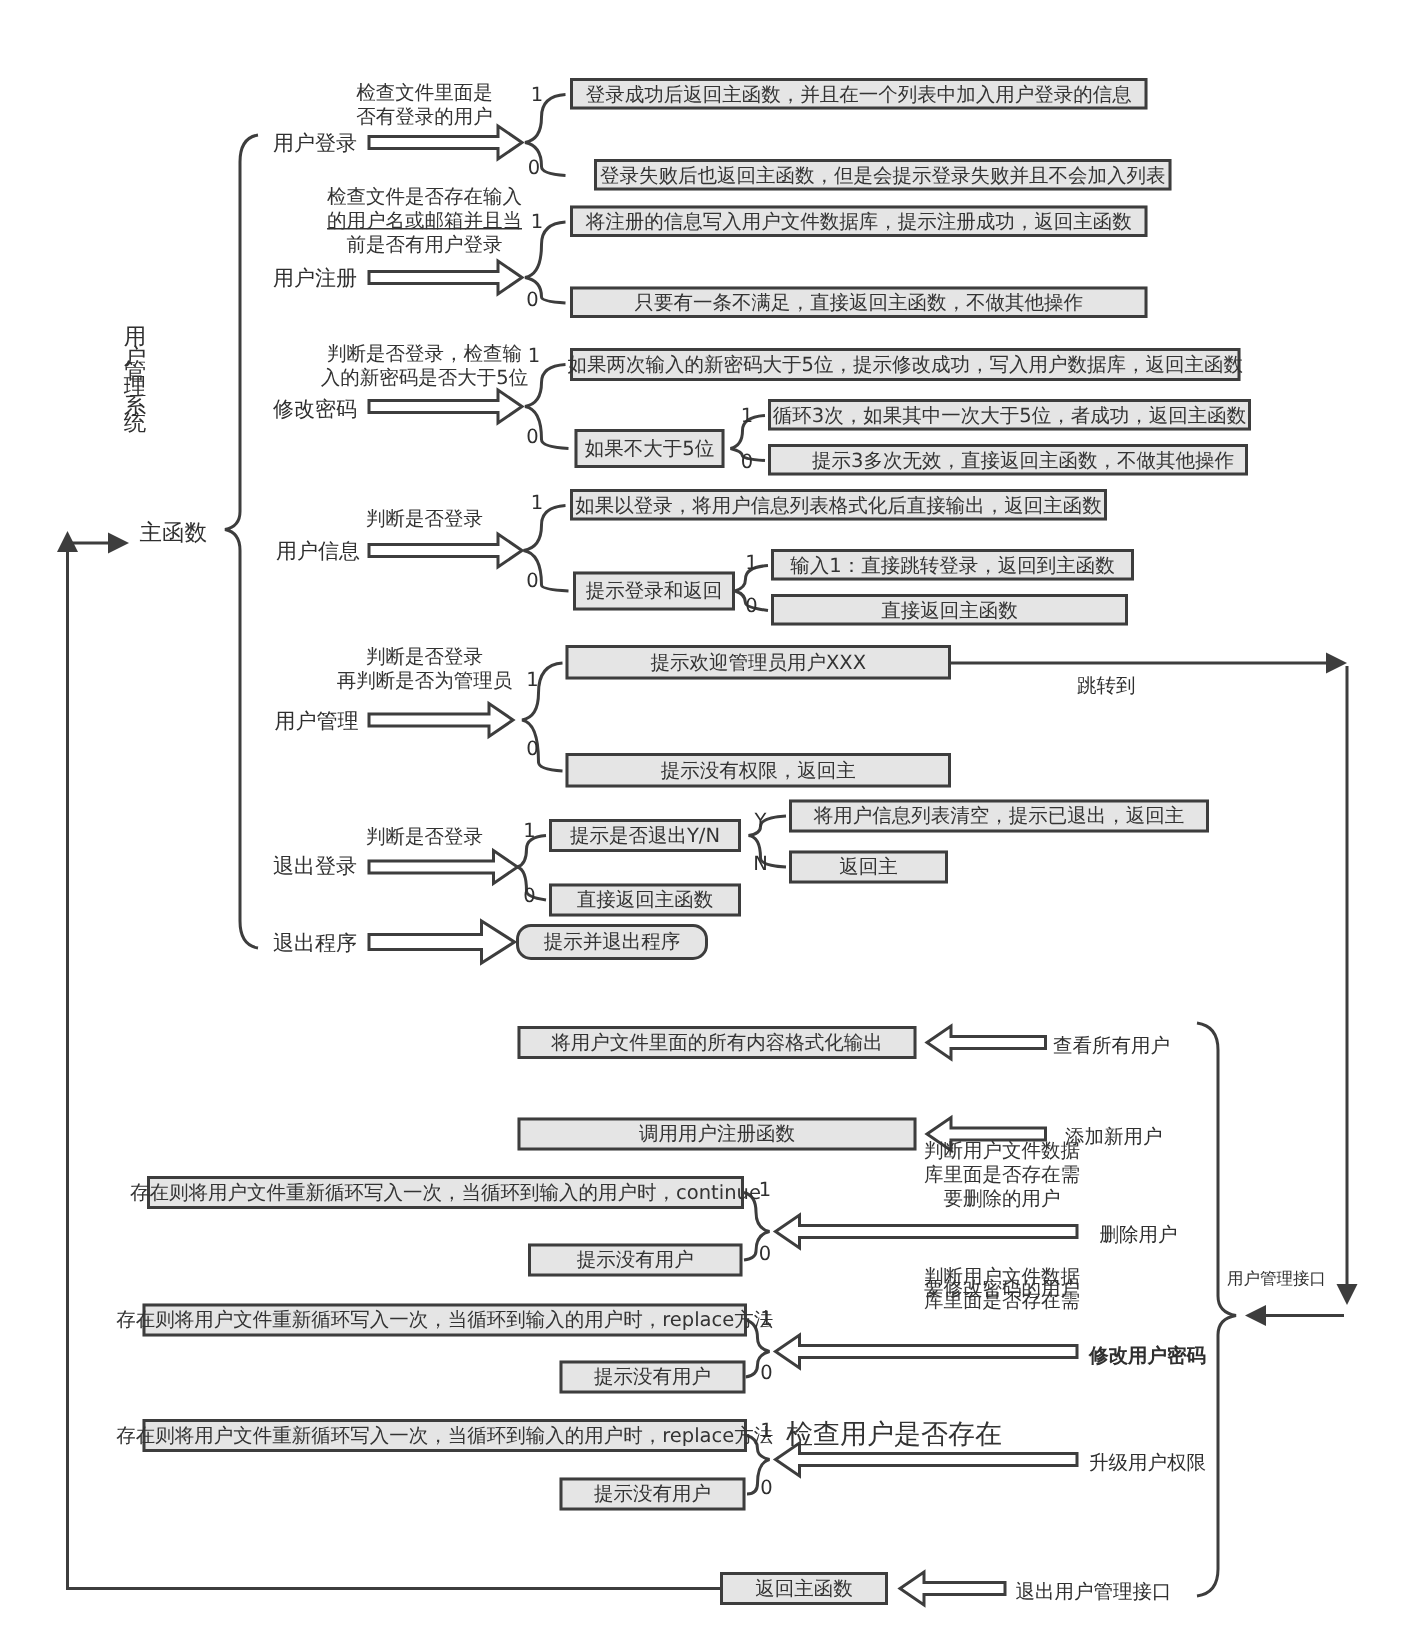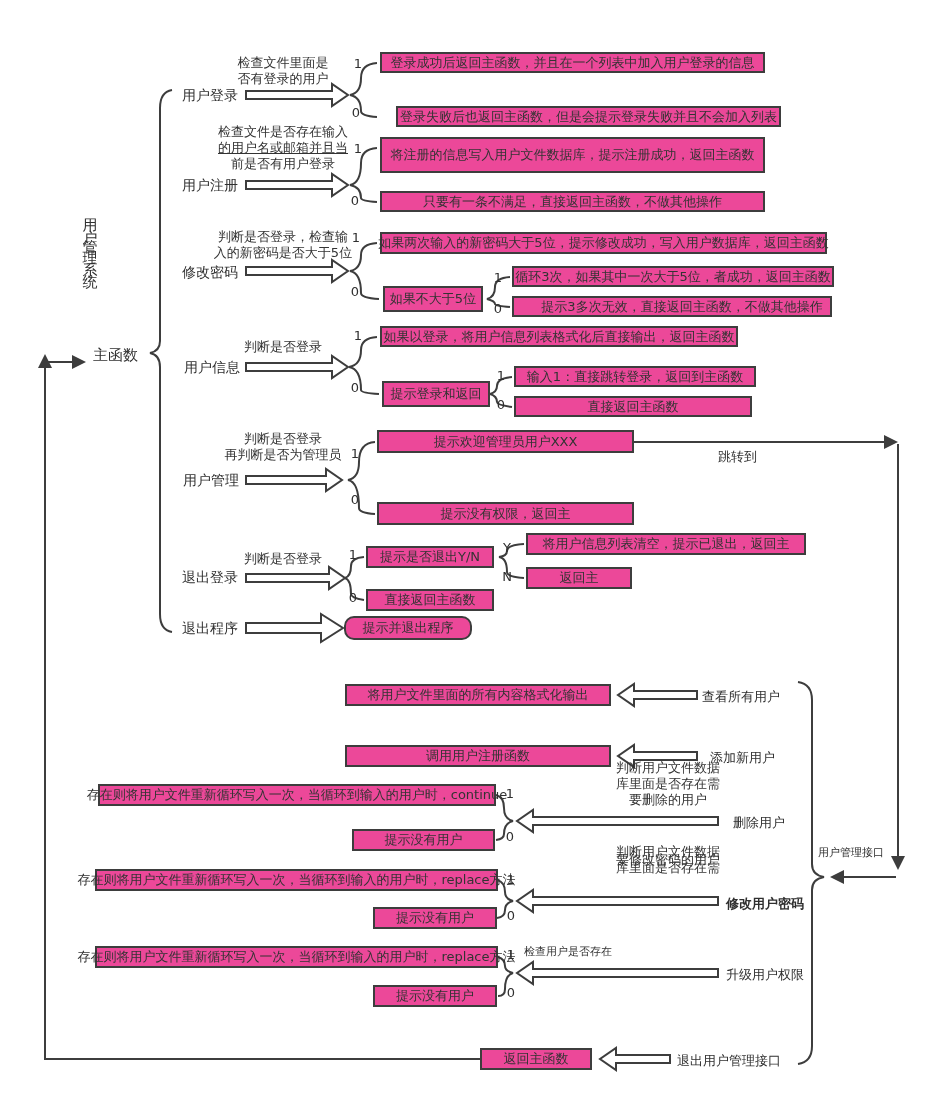--- a/index.html
+++ b/index.html
@@ -3,27 +3,27 @@
 <meta charset="utf-8">
 <style>
   html,body{margin:0;padding:0;background:#fff;}
   .canvas{
     position:relative;width:938px;height:1101px;background:#ffffff;
     font-family:"DejaVu Sans","Liberation Sans",sans-serif;color:#333;
     overflow:hidden;
   }
   .wires{position:absolute;left:0;top:0;}
   .box{
-    position:absolute;border:2px solid #3d3d3d;background:#ec4899;
+    position:absolute;border:2px solid #3d3d3d;background:#e5e5e5;
     display:flex;align-items:center;justify-content:center;
     font-size:13px;white-space:nowrap;color:#333;box-sizing:border-box;
   }
   .lbl{position:absolute;font-size:14px;white-space:nowrap;color:#2f2f2f;}
   .cap{position:absolute;width:170px;text-align:center;font-size:13px;line-height:15px;color:#333;white-space:nowrap;}
-  .capl{position:absolute;font-size:11px;color:#333;white-space:nowrap;}
+  .capl{position:absolute;font-size:18px;color:#333;white-space:nowrap;}
   .dg{position:absolute;width:14px;text-align:center;font-size:13px;color:#2f2f2f;}
   .vtitle{
     position:absolute;left:80px;top:206px;writing-mode:vertical-rl;
     font-size:15px;letter-spacing:11px;color:#2f2f2f;
   }
 </style>
 </head>
 <body>
 
 <div class="canvas">
@@ -92,21 +92,21 @@
   <div class="dg" style="left:349px;top:105px;">0</div>
   <div class="box" style="left:380px;top:52px;width:385px;height:21px;">登录成功后返回主函数，并且在一个列表中加入用户登录的信息</div>
   <div class="box" style="left:396px;top:106px;width:385px;height:21px;">登录失败后也返回主函数，但是会提示登录失败并且不会加入列表</div>
 
   <div class="lbl" style="left:182px;top:177px;">用户注册</div>
   <div class="cap" style="left:198px;top:124px;">检查文件是否存在输入</div>
   <div class="cap" style="left:198px;top:140px;text-decoration:underline;">的用户名或邮箱并且当</div>
   <div class="cap" style="left:198px;top:156px;">前是否有用户登录</div>
   <div class="dg" style="left:351px;top:141px;">1</div>
   <div class="dg" style="left:348px;top:193px;">0</div>
-  <div class="box" style="left:380px;top:137px;width:385px;height:36px;">将注册的信息写入用户文件数据库，提示注册成功，返回主函数</div>
+  <div class="box" style="left:380px;top:137px;width:385px;height:21px;">将注册的信息写入用户文件数据库，提示注册成功，返回主函数</div>
   <div class="box" style="left:380px;top:191px;width:385px;height:21px;">只要有一条不满足，直接返回主函数，不做其他操作</div>
 
   <div class="lbl" style="left:182px;top:264px;">修改密码</div>
   <div class="cap" style="left:198px;top:229px;">判断是否登录，检查输</div>
   <div class="cap" style="left:198px;top:245px;">入的新密码是否大于5位</div>
   <div class="dg" style="left:349px;top:230px;">1</div>
   <div class="dg" style="left:348px;top:284px;">0</div>
   <div class="box" style="left:380px;top:232px;width:447px;height:22px;">如果两次输入的新密码大于5位，提示修改成功，写入用户数据库，返回主函数</div>
   <div class="box" style="left:383px;top:286px;width:100px;height:26px;">如果不大于5位</div>
   <div class="dg" style="left:491px;top:270px;">1</div>

